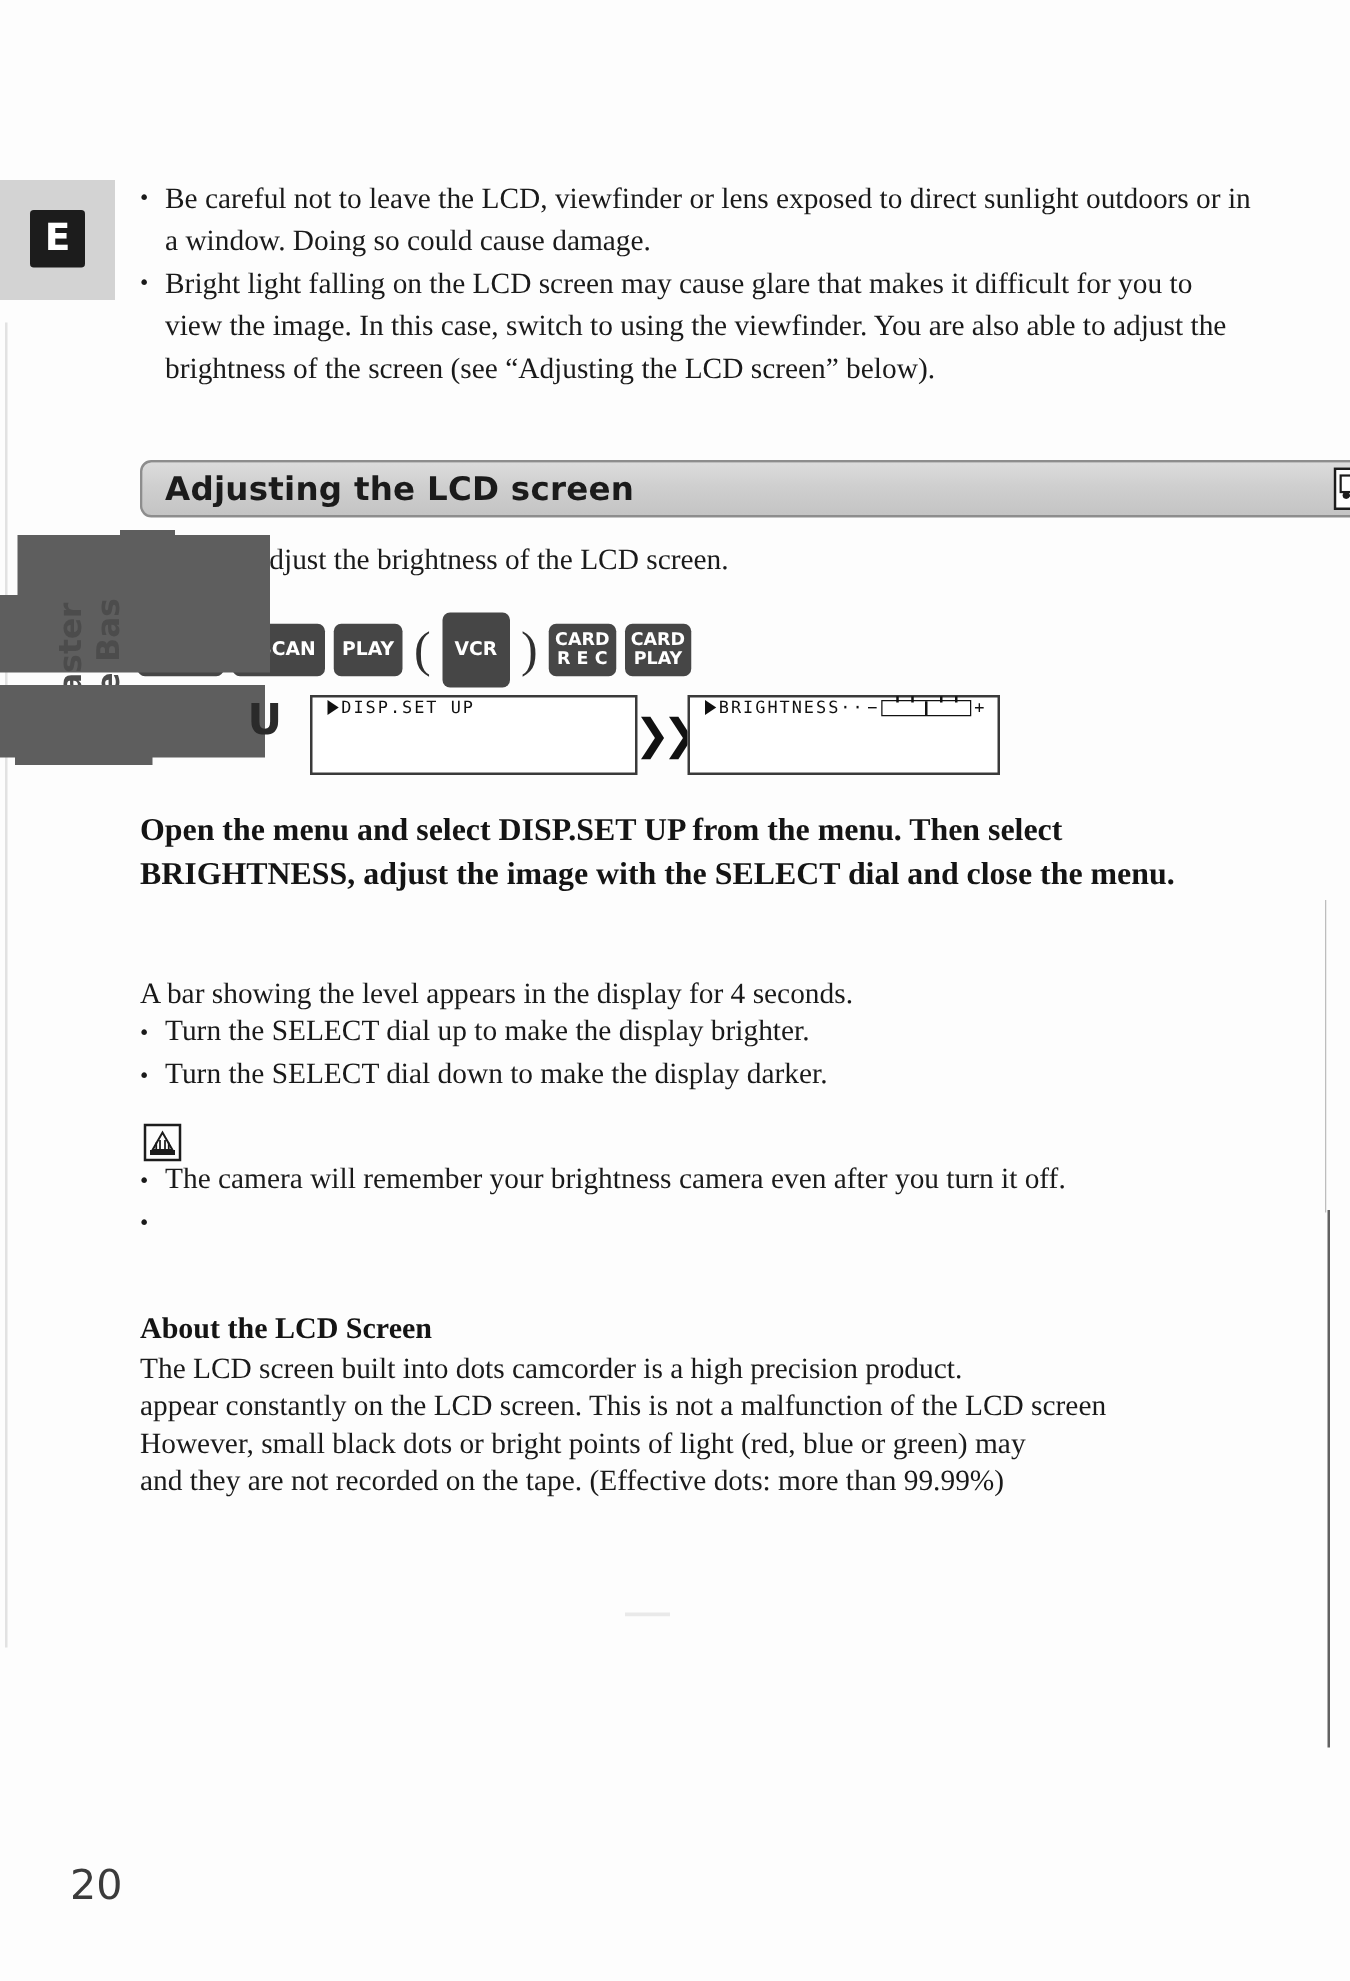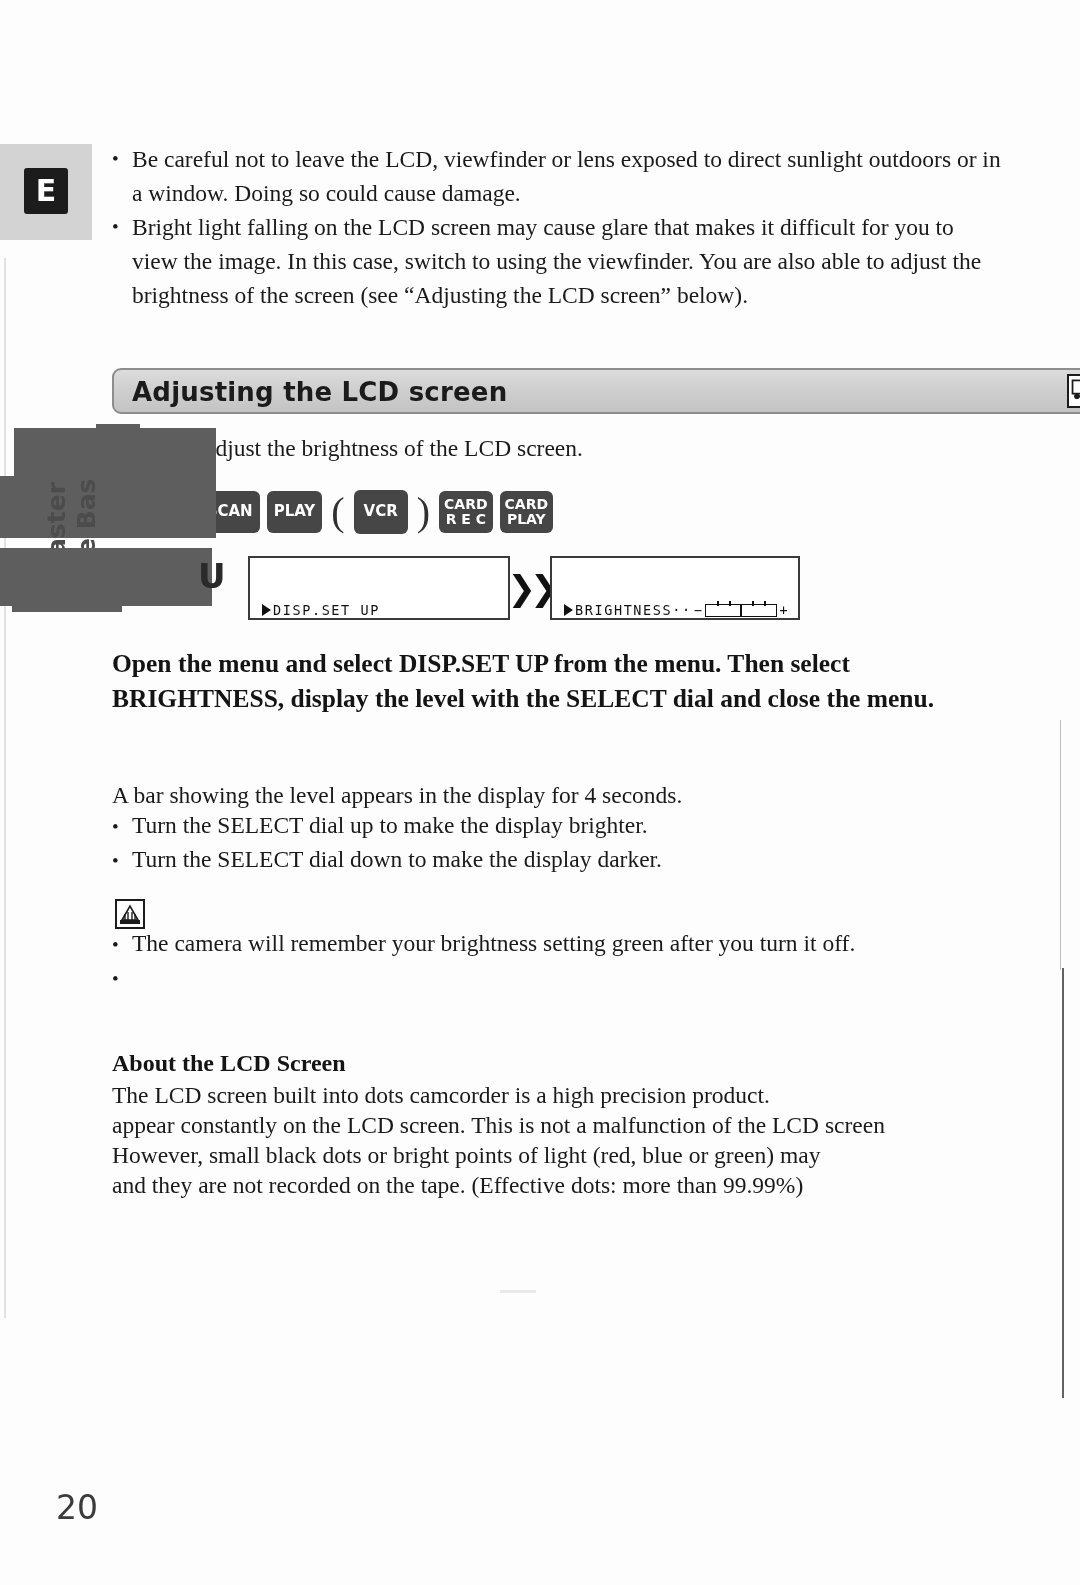--- a/index.html
+++ b/index.html
@@ -156,21 +156,21 @@
     height: 42px;
     padding: 0 7px;
     font-size: 15px;
   }
   .mode-badge.two-line {
     height: 42px;
     padding: 0 5px;
     font-size: 14px;
   }
   .mode-badge.vcr {
-    height: 44px;
+    height: 60px;
     padding: 0 10px;
     font-size: 15px;
   }
   .paren {
     font-family: "Liberation Serif", serif;
     font-size: 40px;
     line-height: 40px;
     color: #303030;
     padding: 0 2px;
   }
@@ -180,21 +180,21 @@
     position: absolute;
     left: 248px; top: 556px;
     display: flex;
     align-items: center;
   }
   .lcd-panel {
     border: 2px solid #3a3a3a;
     background: #ffffff;
     box-sizing: border-box;
     display: flex;
-    align-items: flex-end;
+    align-items: flex-start;
     height: 64px;
   }
   .lcd-panel.p1 { width: 262px; }
   .lcd-panel.p2 { width: 250px; }
   .lcd-text {
     font-family: "DejaVu Sans Mono", monospace;
     font-size: 13.5px;
     letter-spacing: 1.6px;
     color: #111111;
     padding-left: 12px;
@@ -447,21 +447,21 @@
 
   <div class="redact" style="left:14px; top:428px; width:202px; height:48px;"></div>
   <div class="redact" style="left:96px; top:424px; width:44px; height:10px;"></div>
   <div class="redact" style="left:0px; top:476px; width:216px; height:62px;"></div>
   <div class="rot-text" style="left:42px; top:555px;">aster</div>
   <div class="rot-text" style="left:72px; top:555px;">e Bas</div>
   <div class="redact" style="left:0px; top:548px; width:212px; height:58px;"></div>
   <div class="redact" style="left:12px; top:596px; width:110px; height:16px;"></div>
   <div class="u-glyph" style="left:198px; top:556px;">U</div>
 
-  <div class="instruction">Open the menu and select DISP.SET UP from the menu. Then select BRIGHTNESS, display the level with the SELECT dial and close the menu.</div>
+  <div class="instruction">Open the menu and select DISP.SET UP from the menu. Then select BRIGHTNESS, adjust the image with the SELECT dial and close the menu.</div>
 
   <div class="body-block">
     <div>A bar showing the level appears in the display for 4 seconds.</div>
     <div class="bullet-row">
       <span class="bullet-dot">•</span>
       <span class="bullet-text">Turn the SELECT dial up to make the display brighter.</span>
     </div>
     <div class="bullet-row">
       <span class="bullet-dot">•</span>
       <span class="bullet-text">Turn the SELECT dial down to make the display darker.</span>
@@ -476,21 +476,21 @@
       <line x1="14" y1="22" x2="14" y2="14" stroke="#1c1c1c" stroke-width="1.4"></line>
       <line x1="18" y1="22" x2="18" y2="14" stroke="#1c1c1c" stroke-width="1.4"></line>
       <line x1="21" y1="22" x2="21" y2="16" stroke="#1c1c1c" stroke-width="1.4"></line>
       <rect x="6" y="22" width="20" height="4" fill="#1c1c1c"></rect>
     </svg>
   </div>
 
   <div class="notes-block">
     <div class="bullet-row">
       <span class="bullet-dot">•</span>
-      <span class="bullet-text">The camera will remember your brightness setting green after you turn it off.</span>
+      <span class="bullet-text">The camera will remember your brightness camera even after you turn it off.</span>
     </div>
     <div class="bullet-row">
       <span class="bullet-dot">•</span>
     </div>
   </div>
 
   <div class="about-head">About the LCD Screen</div>
   <div class="about-body">
     <div>The LCD screen built into dots camcorder is a high precision product.</div>
     <div>appear constantly on the LCD screen. This is not a malfunction of the LCD screen</div>

